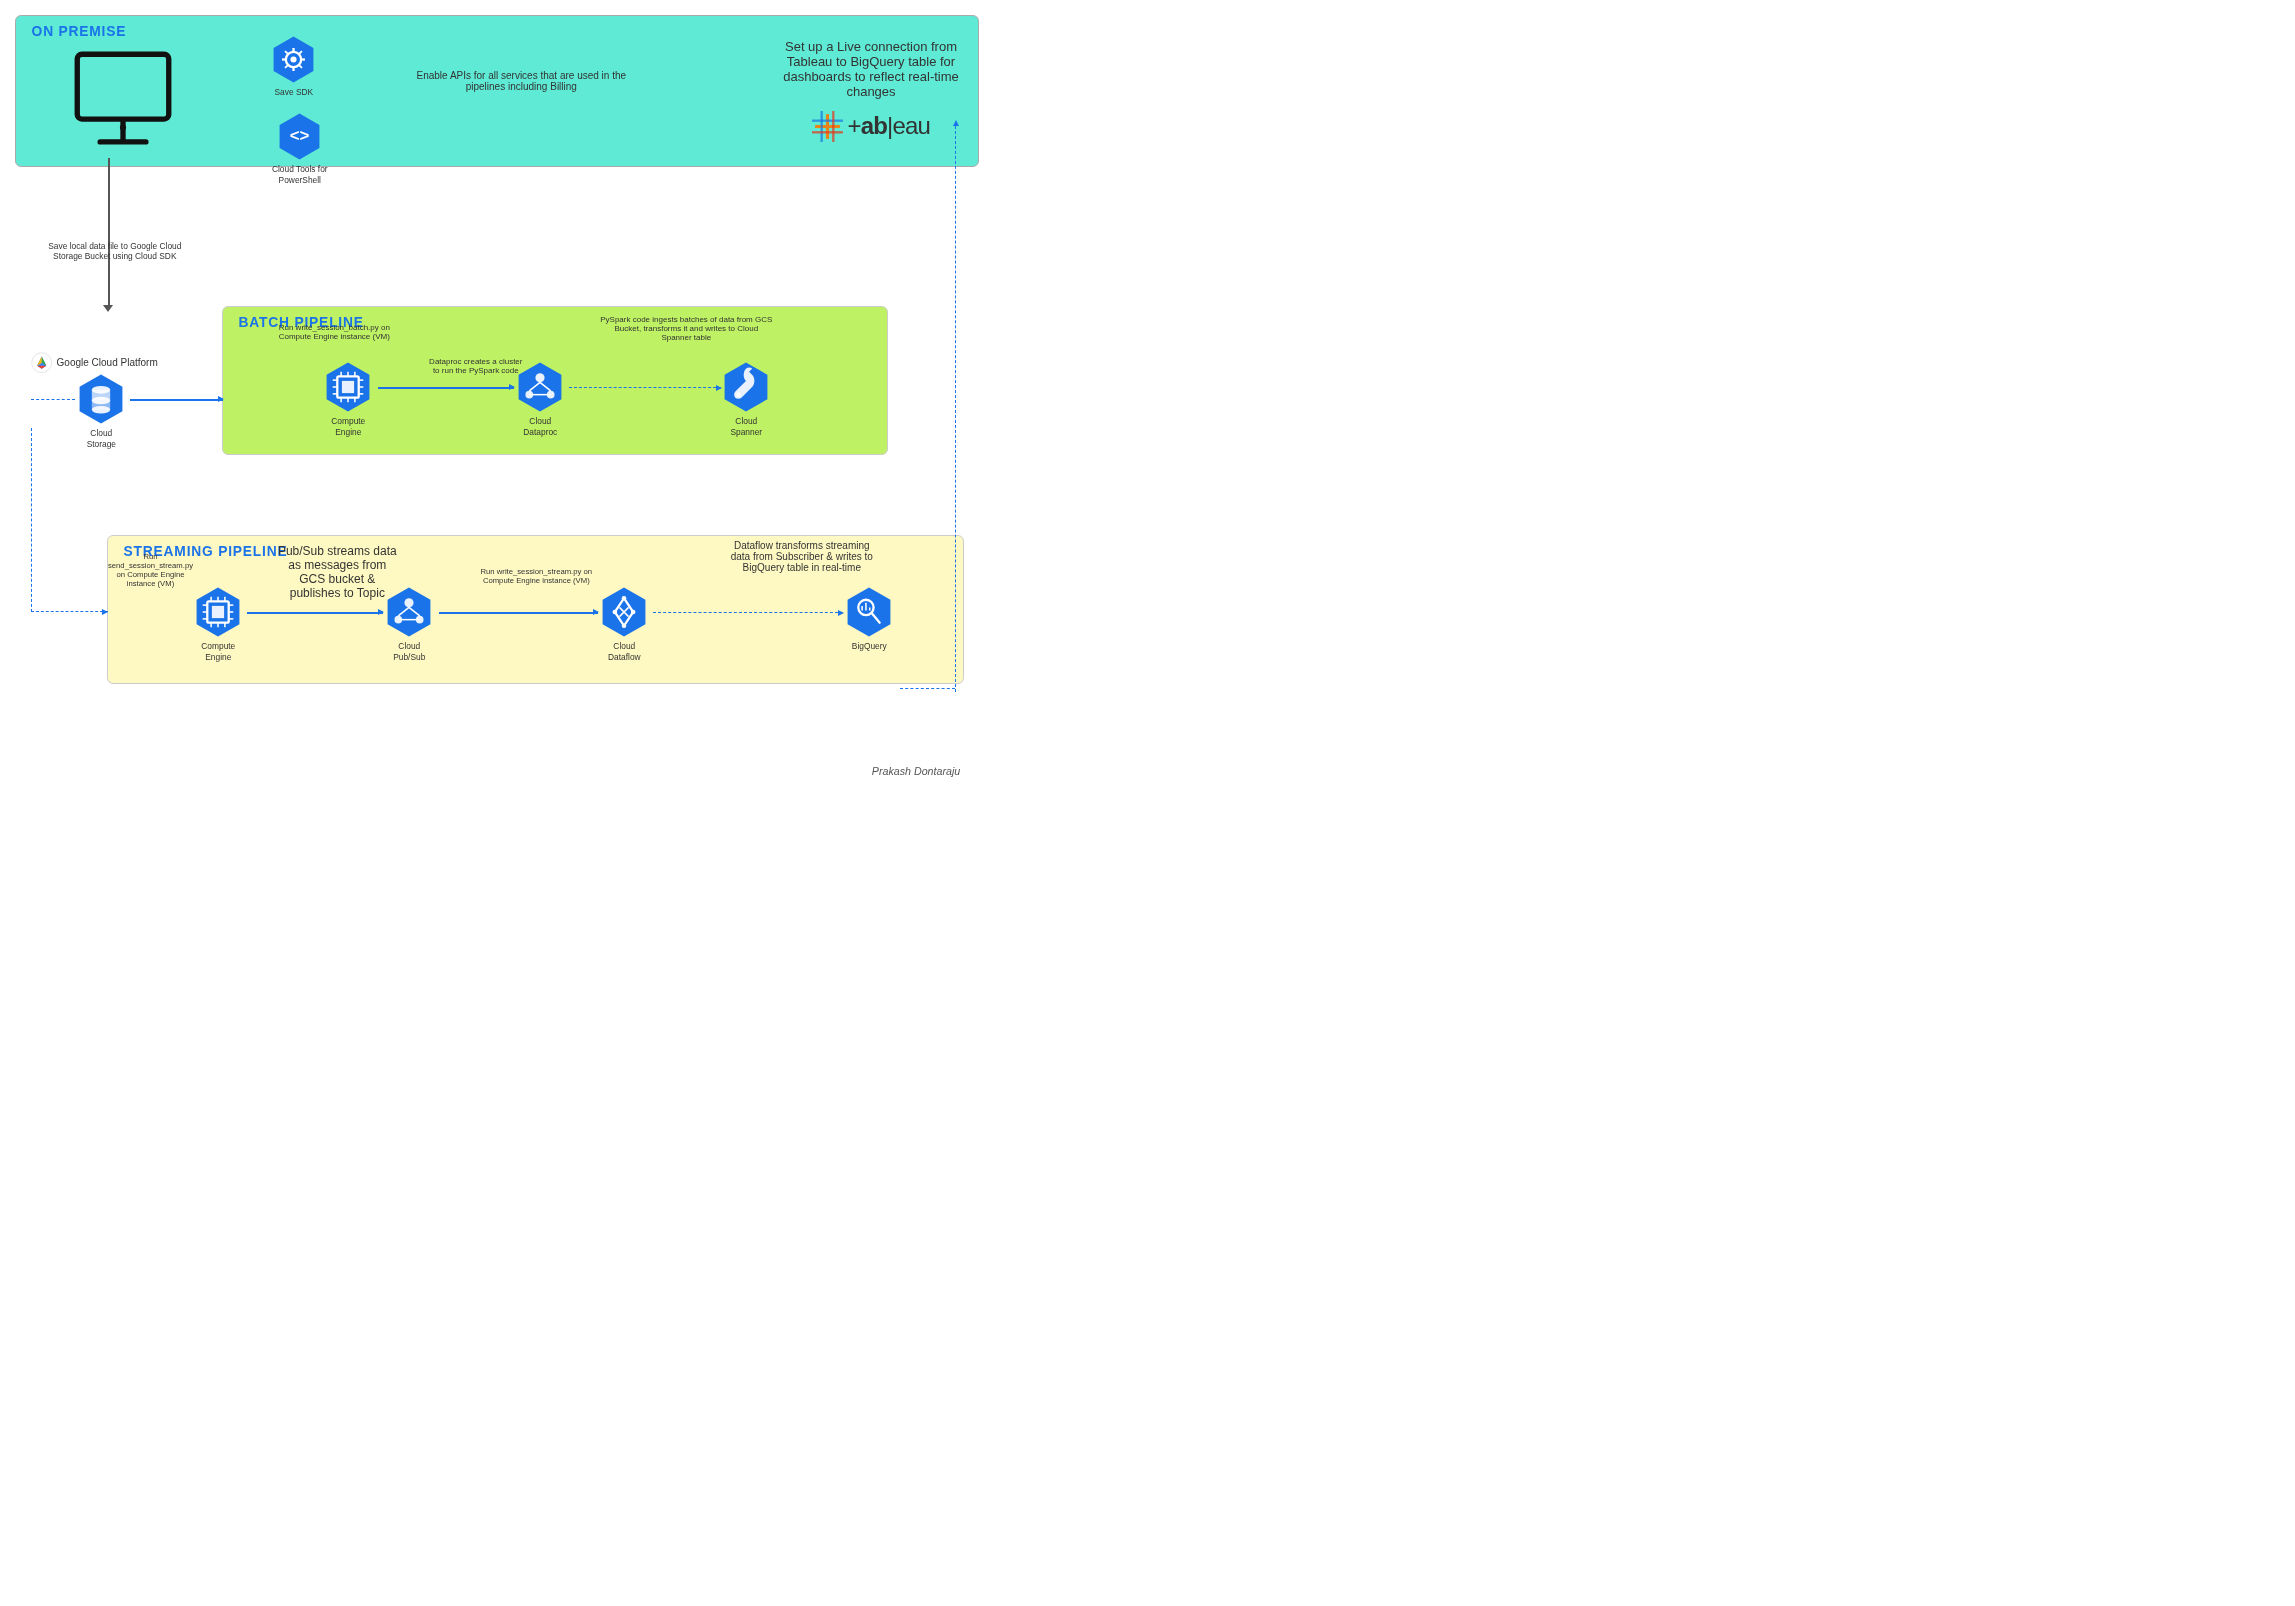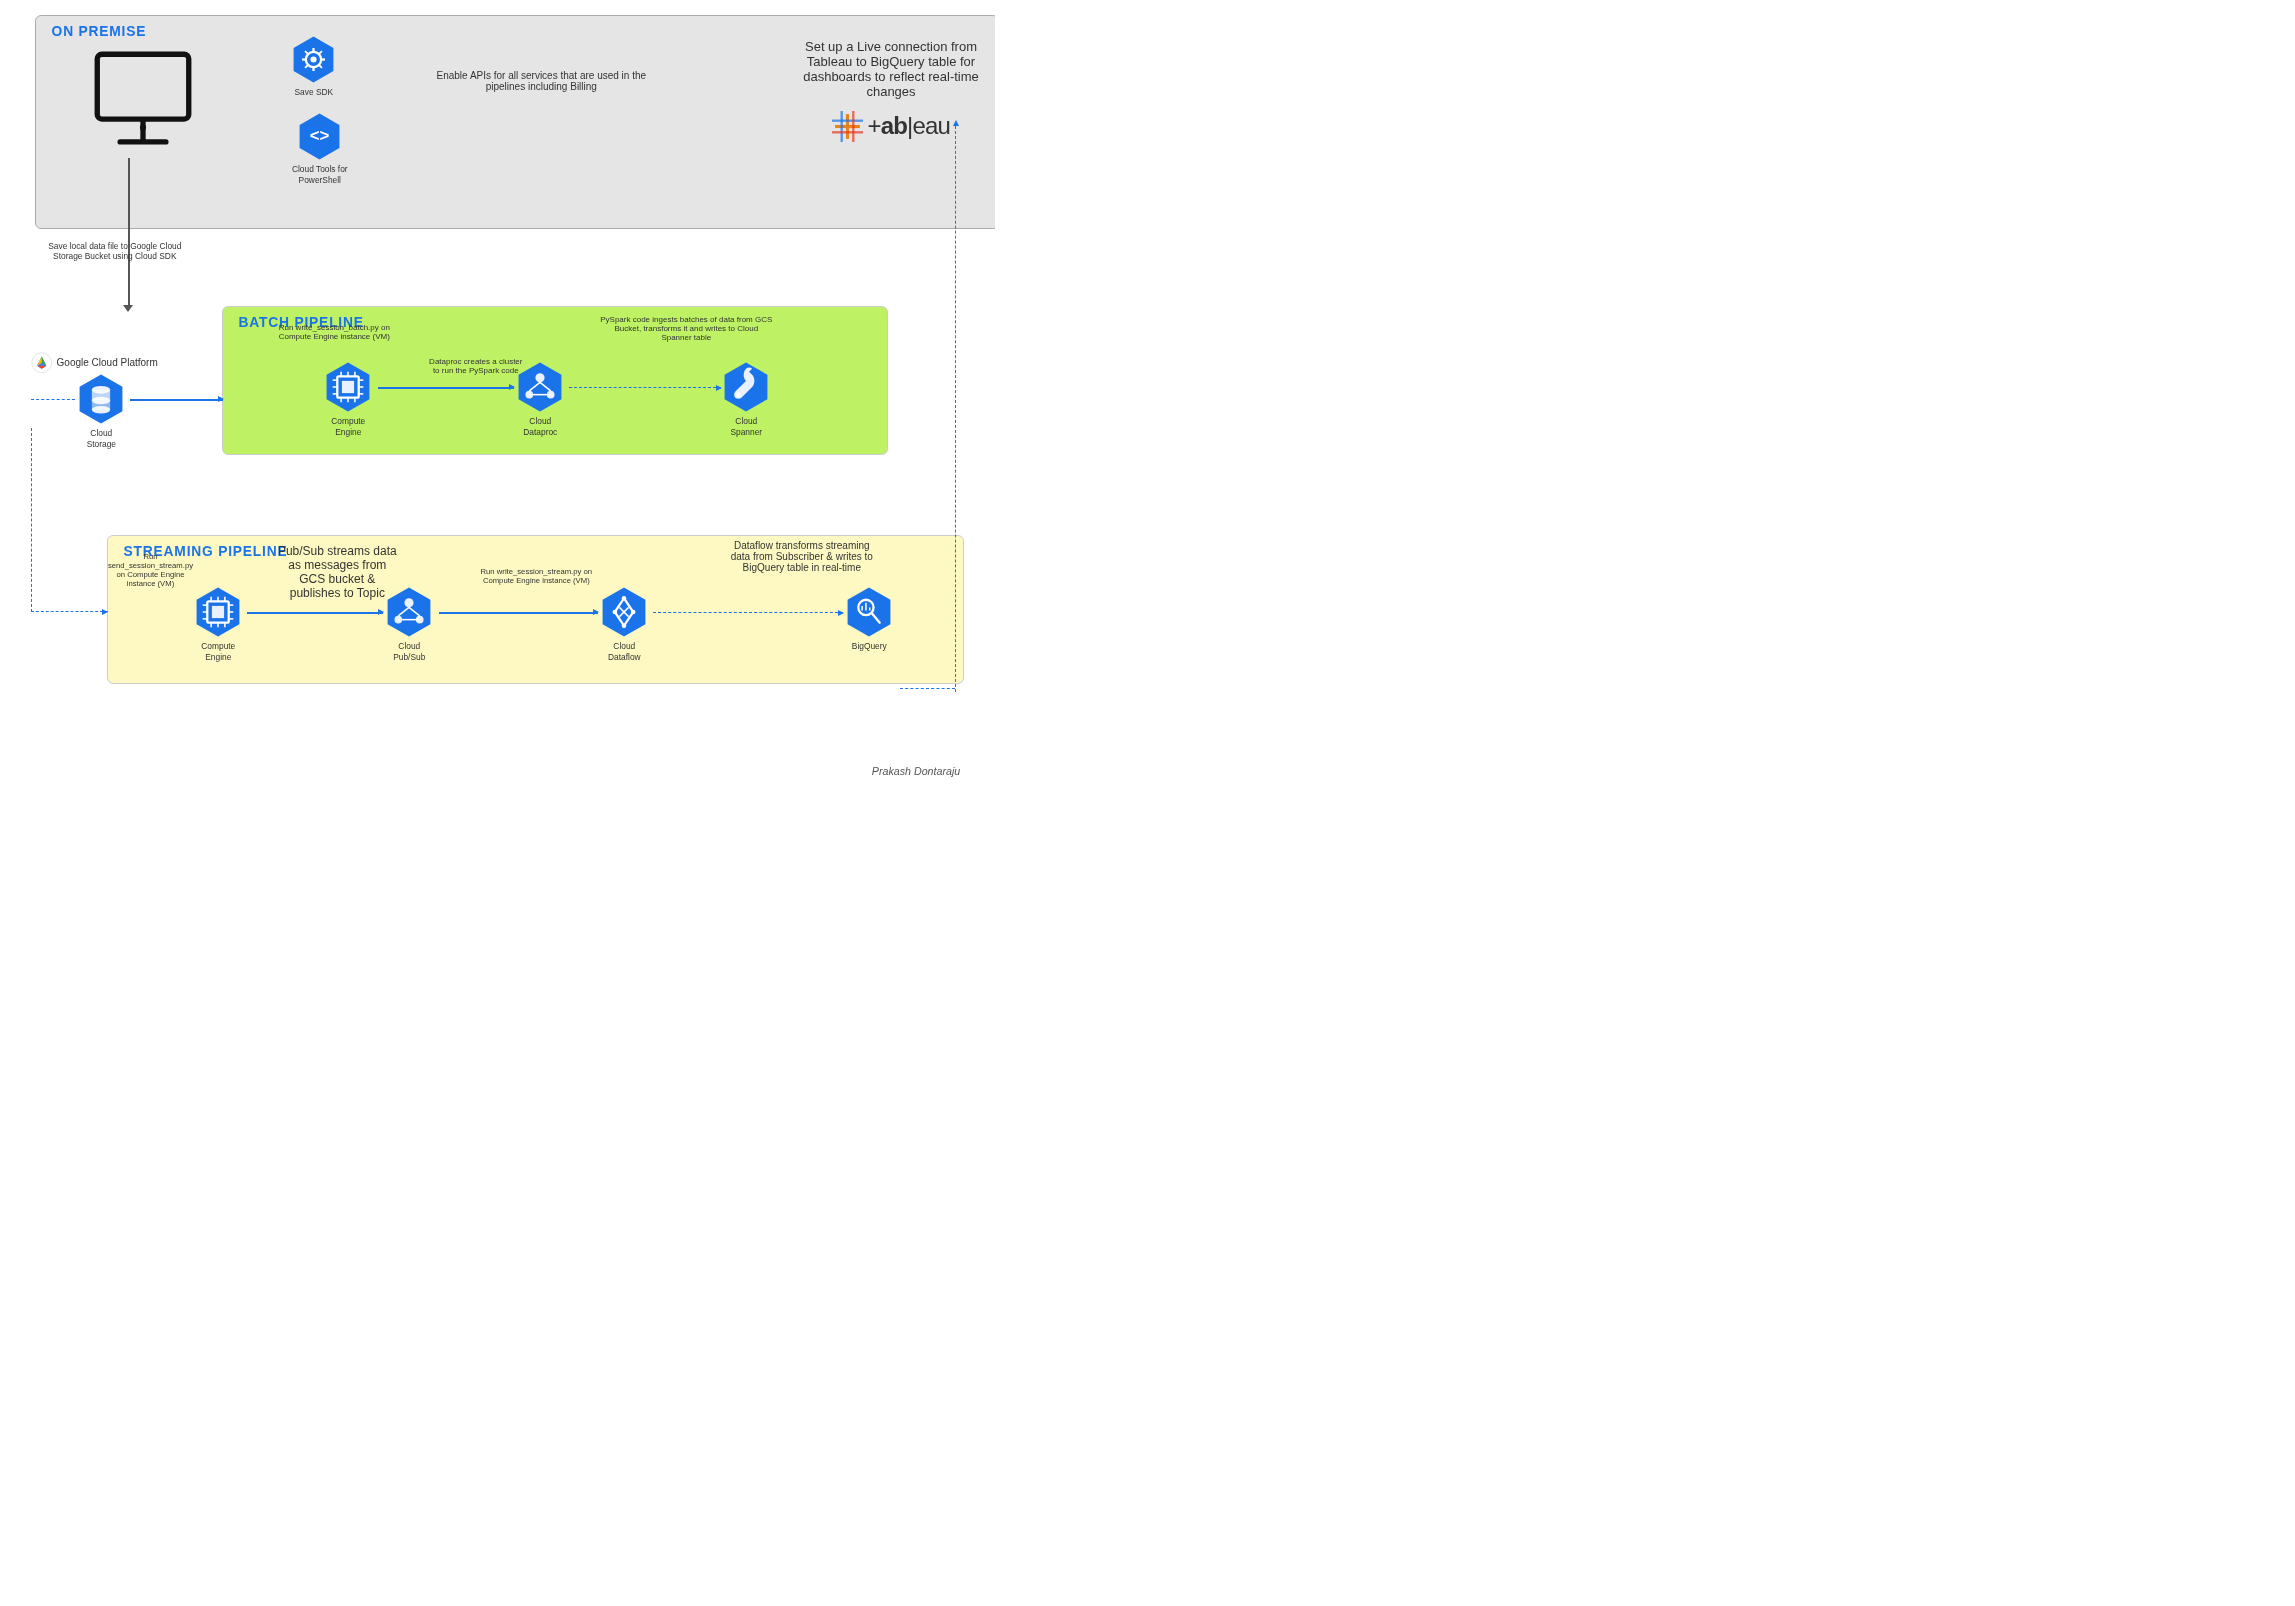--- a/index.html
+++ b/index.html
@@ -18,25 +18,24 @@
       margin: 15.3px;
       position: relative;
     }
 
     
     .on-premise-box {
       position: absolute;
       top: 0;
       left: 0;
       width: 964px;
-      height: 214px;
+      height: 152px;
       border: 1.1px solid #aaa;
       border-radius: 6.1px;
-      background: #e5e5e5;
-      margin-left: 20px;
+      background: #5eead4;
     }
 
     .on-premise-label {
       position: absolute;
       top: 7.7px;
       left: 15.3px;
       color: #1a73e8;
       font-weight: bold;
       font-size: 13.8px;
       letter-spacing: 0.8px;

